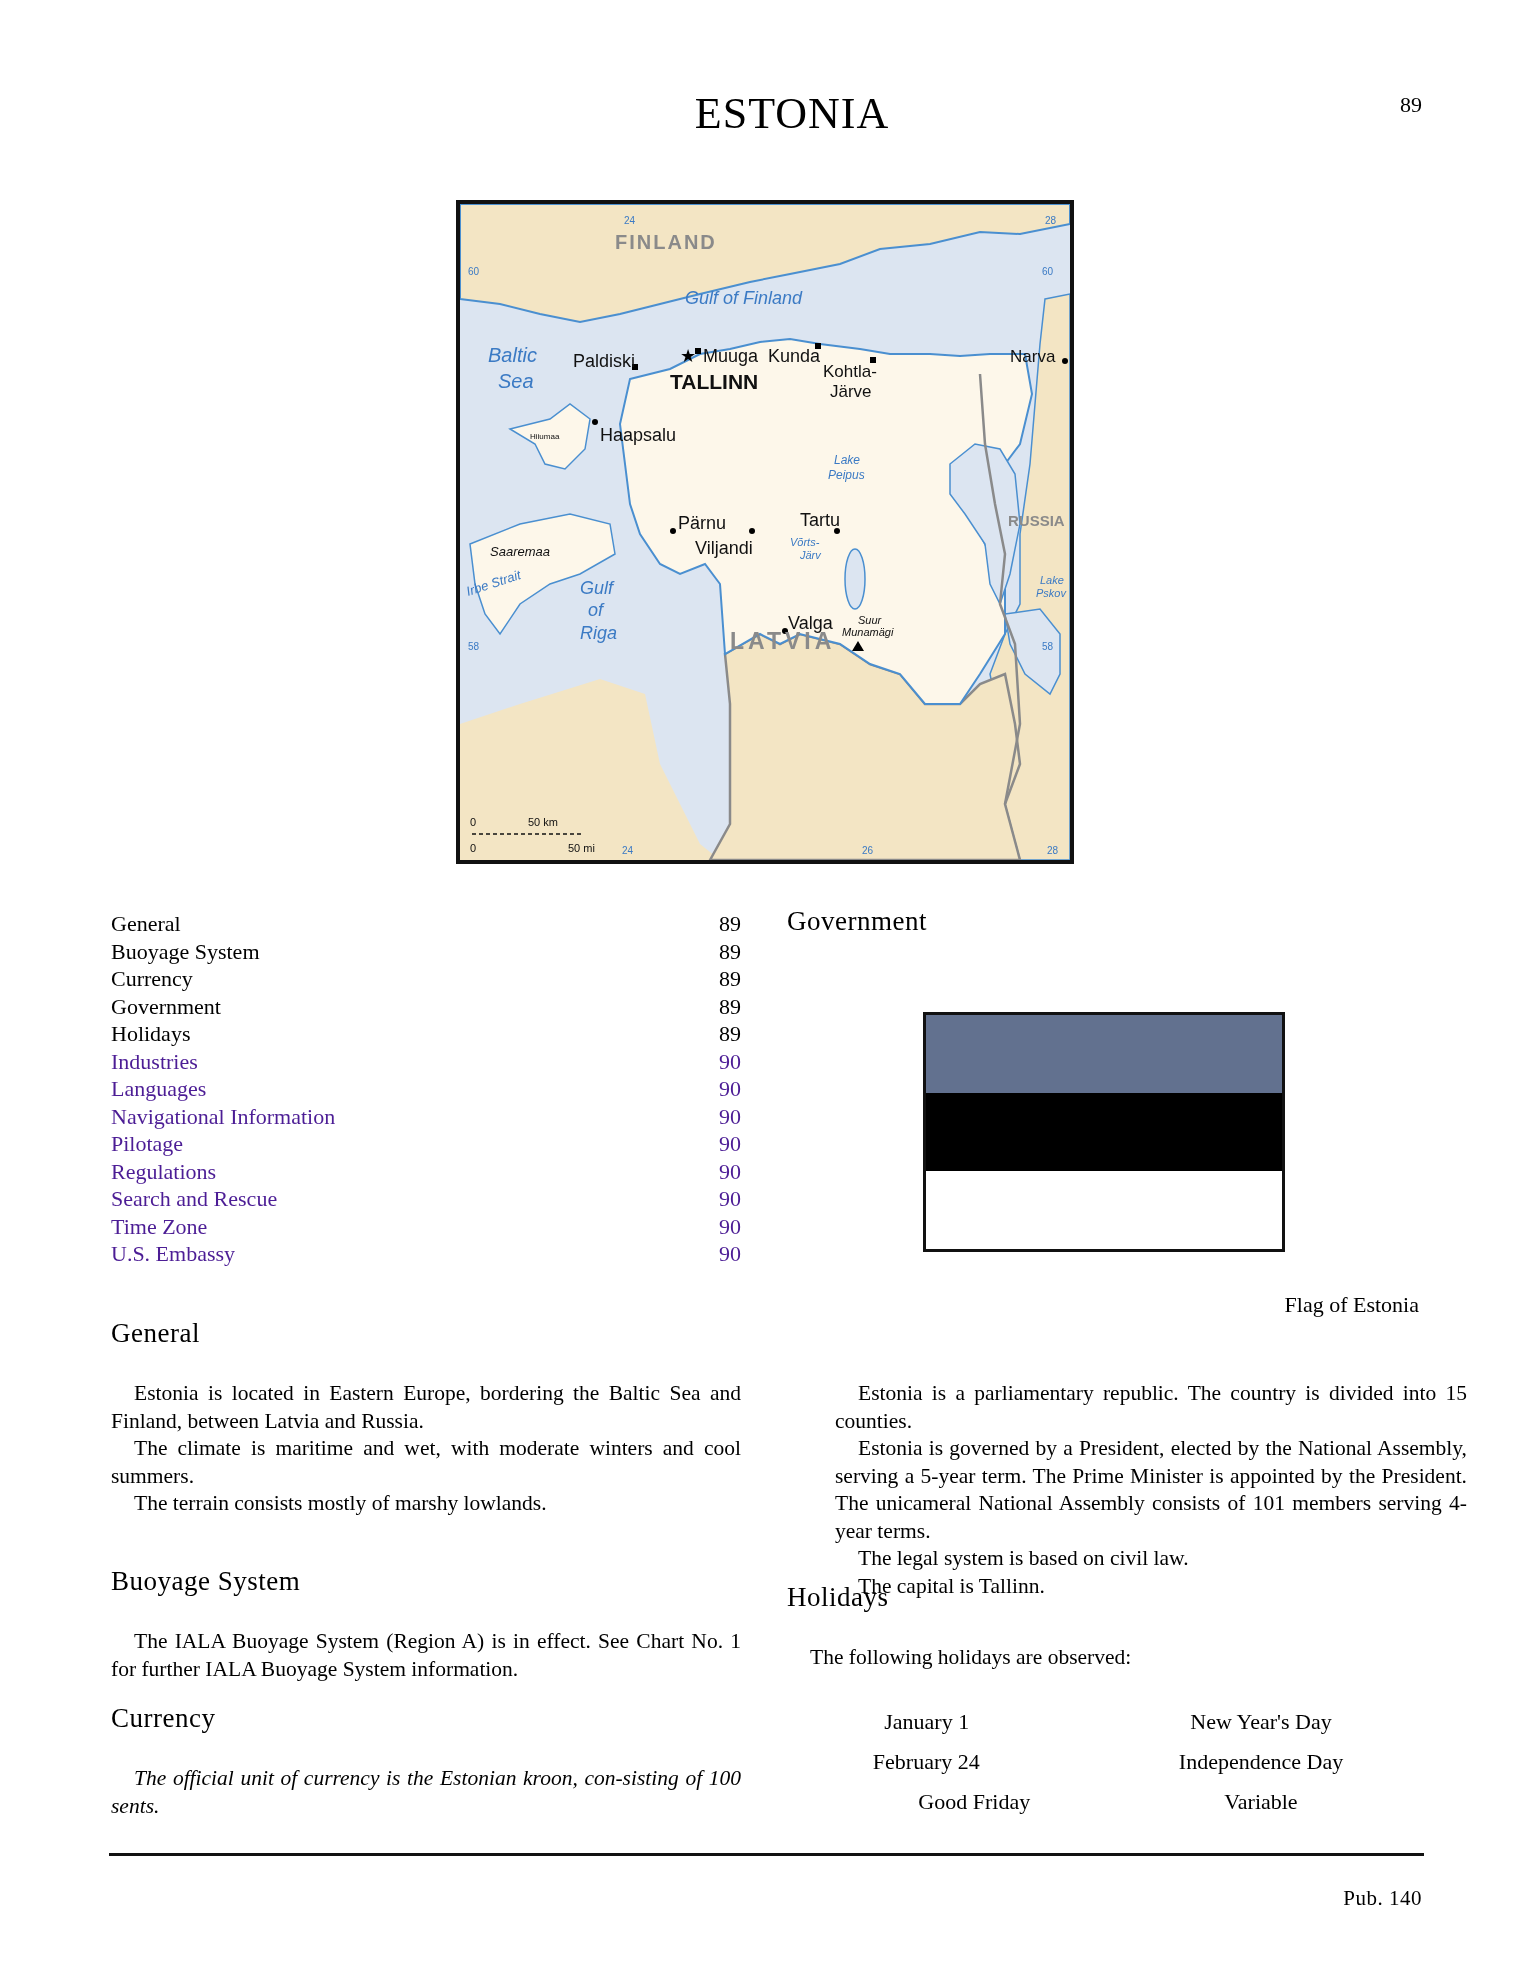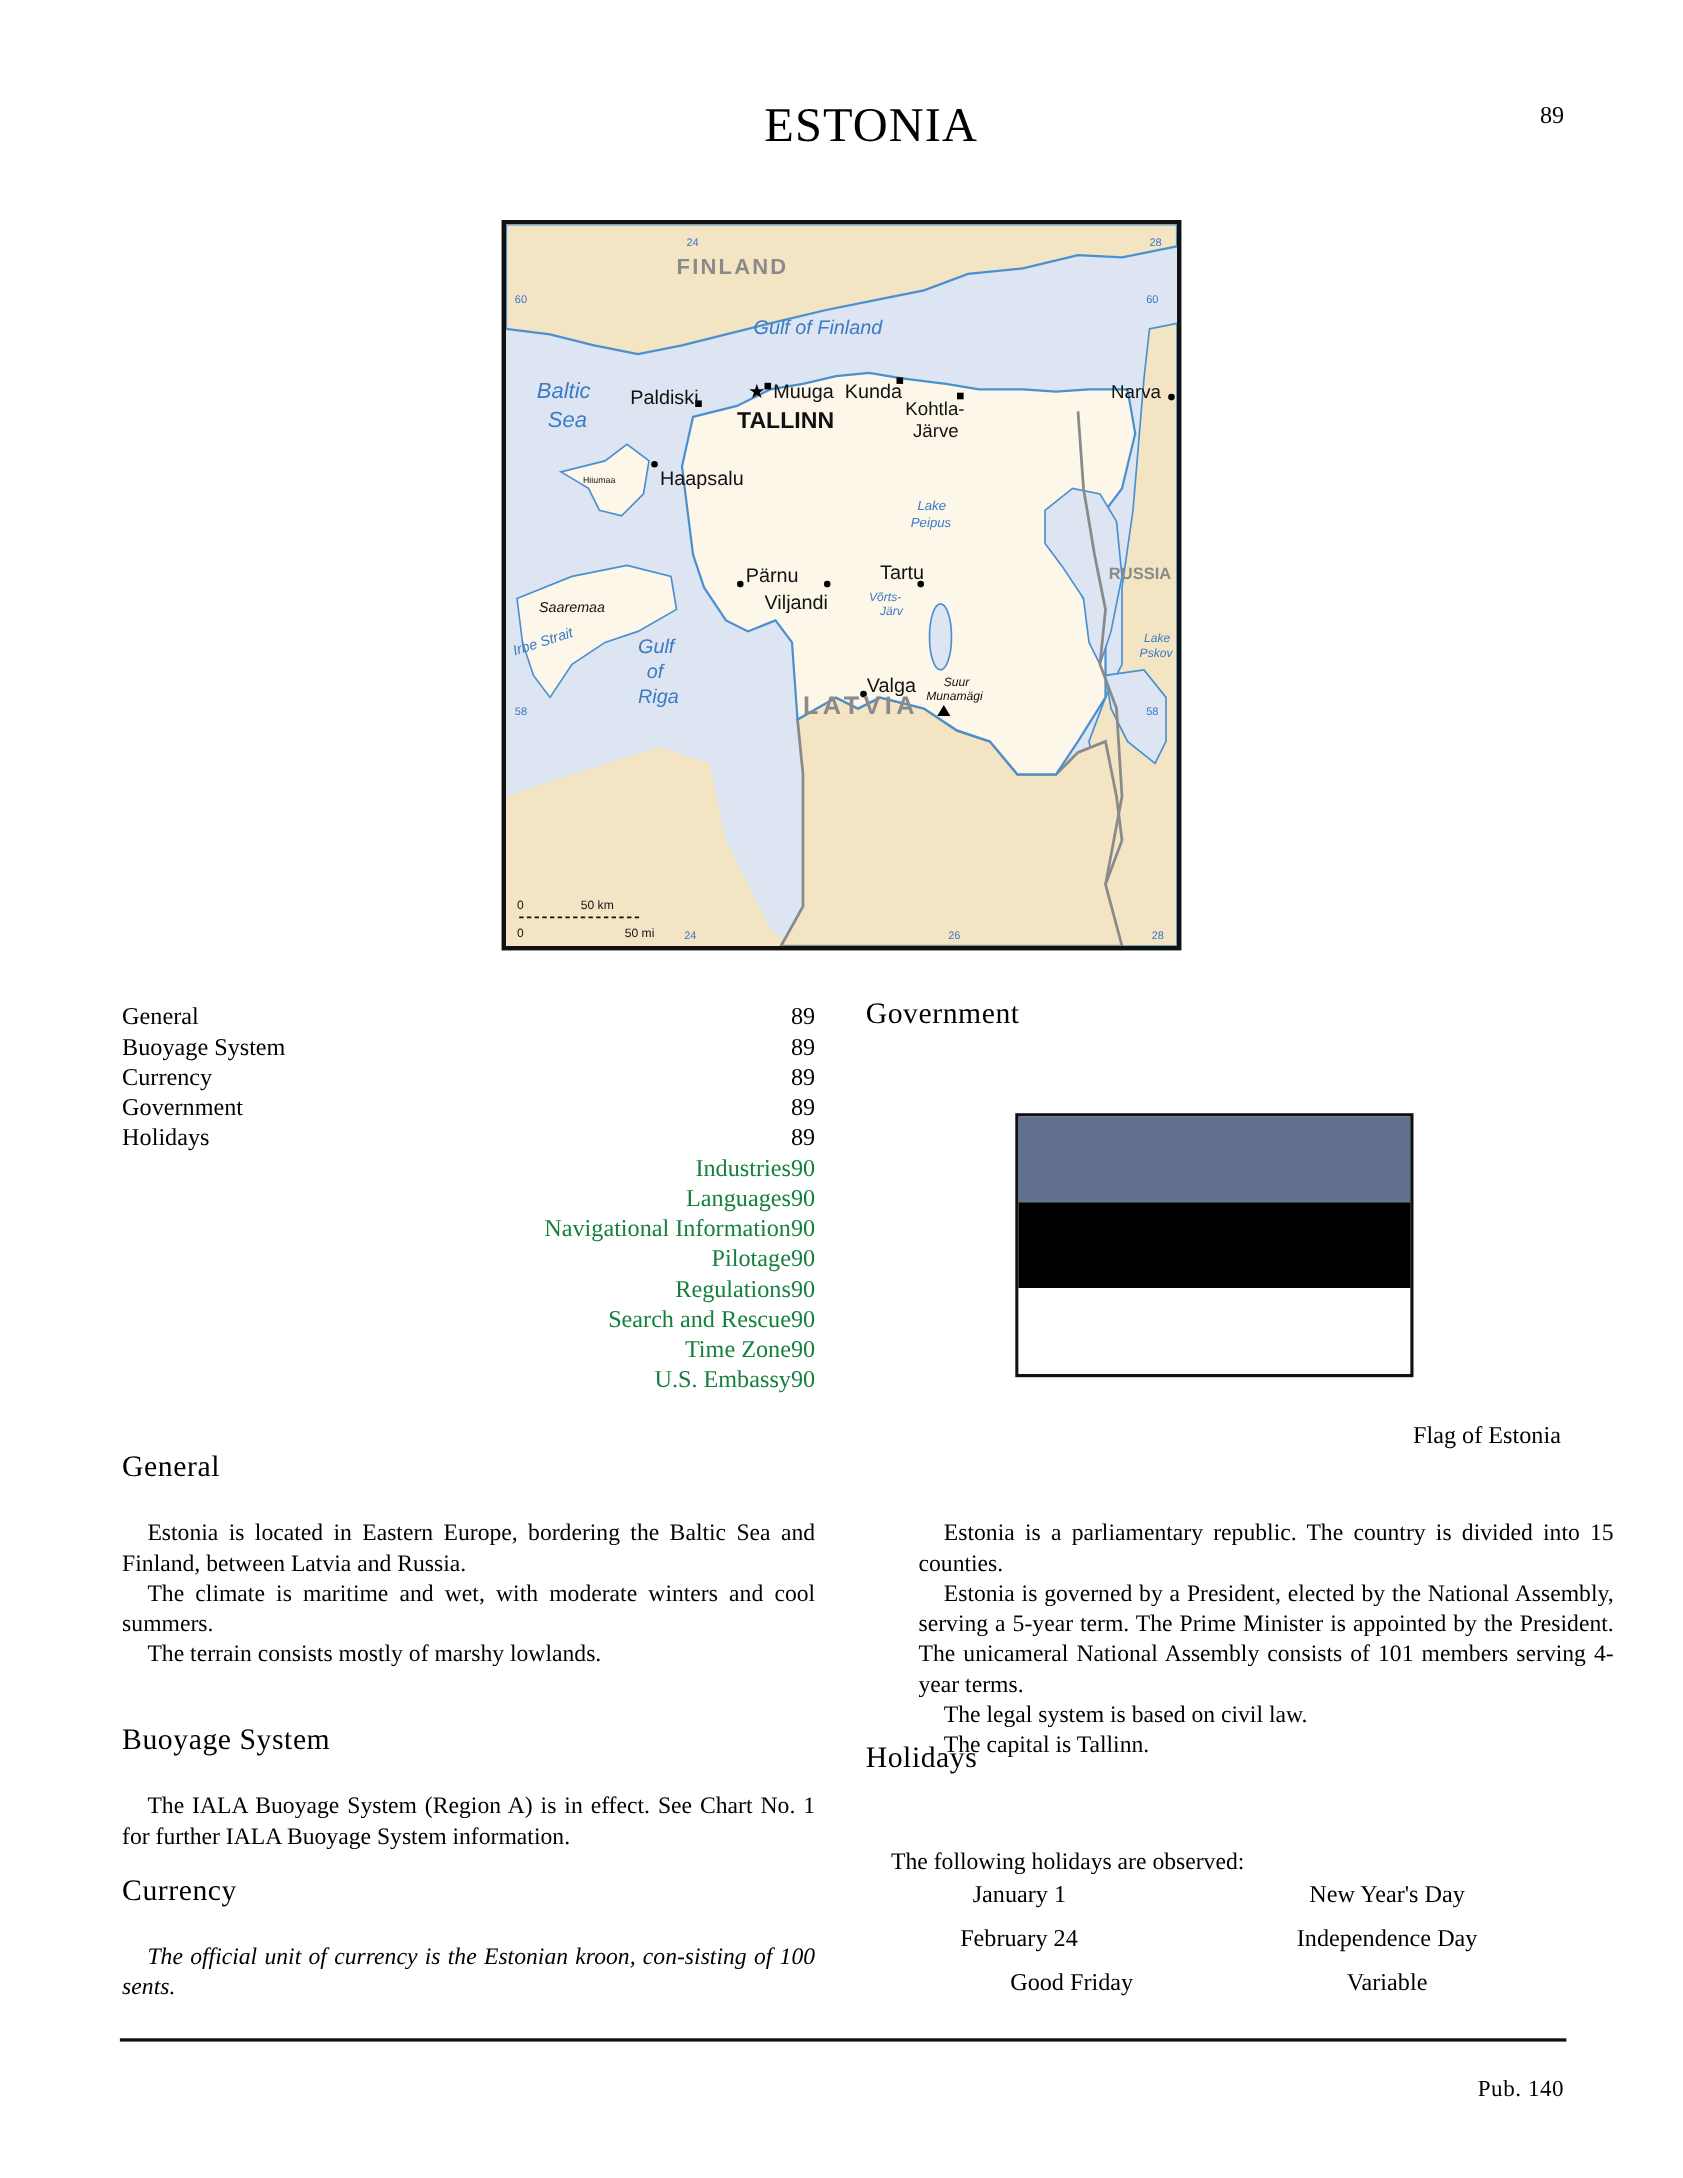--- a/index.html
+++ b/index.html
@@ -12,21 +12,21 @@
   .page-num { right: 108px; top: 92px; font-size: 22px; }
 
   .map-frame {
     left: 456px; top: 200px; width: 618px; height: 664px;
     border: 4px solid #111; box-sizing: border-box; background: #dfe6f0; overflow: hidden;
   }
   .map-frame svg { display: block; }
 
   .toc { left: 111px; top: 910px; width: 630px; font-size: 22px; line-height: 27.5px; }
   .toc-row { display: flex; justify-content: space-between; }
-  .toc-row.link { color: #15803d; justify-content: flex-end; }
+  .toc-row.link { color: #4c1d95; }
 
   .heading { font-size: 27px; letter-spacing: 0.5px; }
   .para { font-size: 21.5px; line-height: 27.5px; text-align: justify; }
   .para p { margin: 0; text-indent: 23px; }
 
   .col-left { left: 111px; width: 630px; }
   .col-right { left: 787px; width: 632px; }
 
   .flag {
     left: 923px; top: 1012px; width: 362px; height: 240px;
@@ -230,21 +230,21 @@
 <div class="abs flag-caption">Flag of Estonia</div>
 
 <div class="abs col-right para" style="top:1380px;margin-left:48px;">
   <p>Estonia is a parliamentary republic. The country is divided into 15 counties.</p>
   <p>Estonia is governed by a President, elected by the National Assembly, serving a 5-year term. The Prime Minister is appointed by the President. The unicameral National Assembly consists of 101 members serving 4-year terms.</p>
   <p>The legal system is based on civil law.</p>
   <p>The capital is Tallinn.</p>
 </div>
 
 <div class="abs col-right heading" style="top:1582px;">Holidays</div>
-<div class="abs col-right para" style="top:1679px;">
+<div class="abs col-right para" style="top:1644px;">
   <p>The following holidays are observed:</p>
 </div>
 
 <div class="abs hol-table">
   <div class="hol-row">
     <span class="d">January 1</span>
     <span>New Year's Day</span>
   </div>
   <div class="hol-row">
     <span class="d">February 24</span>

